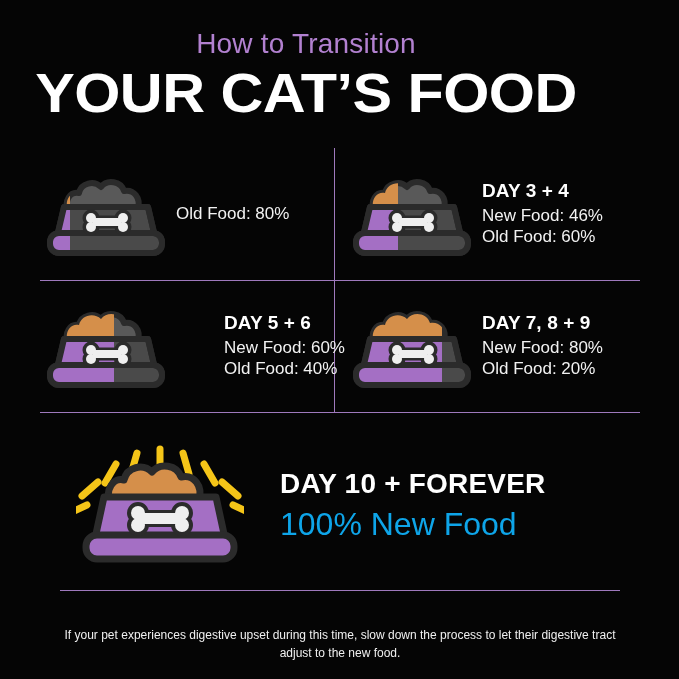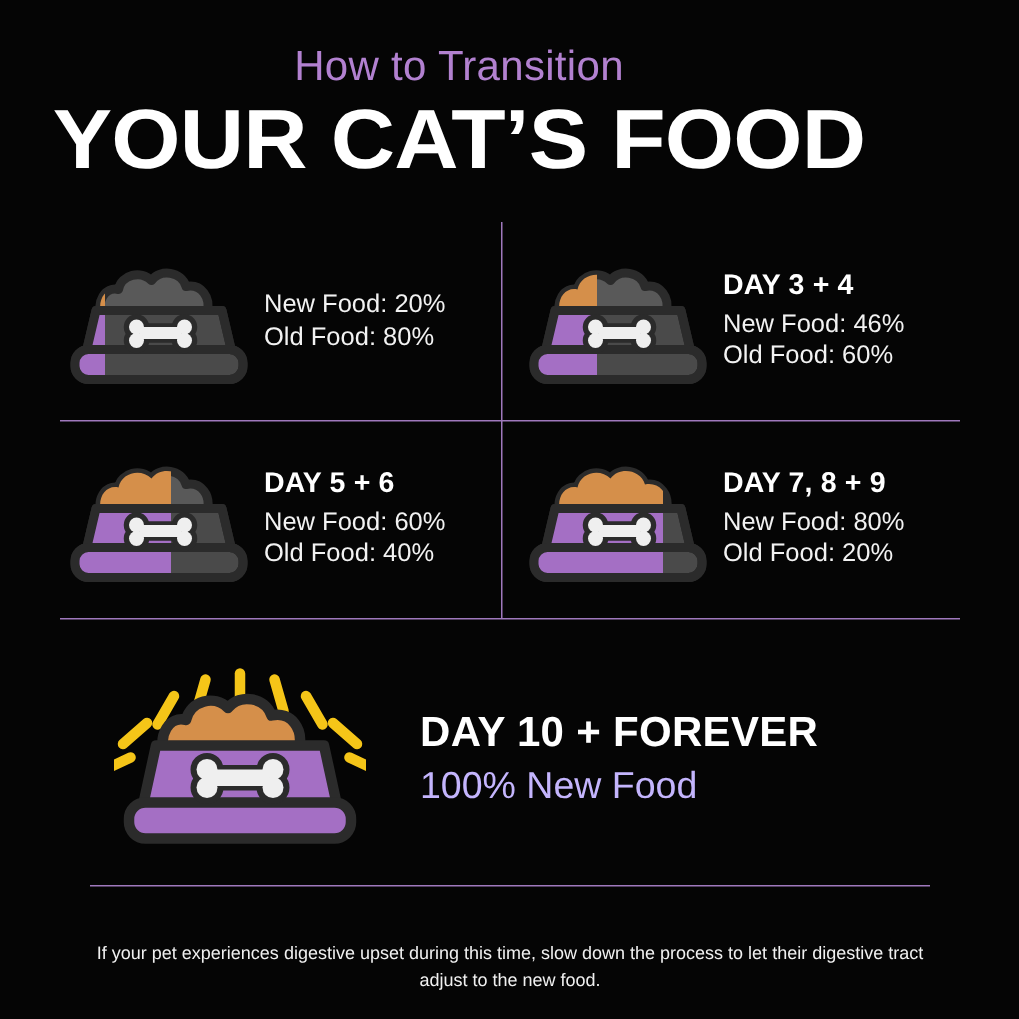--- a/index.html
+++ b/index.html
@@ -58,21 +58,21 @@
   .cell {
     position: absolute;
     width: 294px;
     height: 132px;
     display: flex;
     align-items: center;
     box-sizing: border-box;
   }
   .cell-0 { left: 0;     top: 0;   }
   .cell-1 { left: 306px; top: 0;   }
-  .cell-2 { left: 0;     top: 132px; }
+  .cell-2 { left: 0;     top: 132px; gap: 48px; }
   .cell-3 { left: 306px; top: 132px; justify-content: space-between; }
 
   .bowl-wrap {
     width: 132px;
     flex: 0 0 132px;
     display: flex;
     justify-content: center;
     align-items: center;
   }
   .cell-text {
@@ -140,23 +140,23 @@
   .finale-day {
     font-size: 28px;
     font-weight: 700;
     color: #ffffff;
     letter-spacing: 0.2px;
     line-height: 1.2;
     margin: 0 0 4px 0;
     white-space: nowrap;
   }
   .finale-sub {
-    font-size: 25px;
+    font-size: 32px;
     font-weight: 400;
-    color: #c4b5fd;
+    color: #0ea5e9;
     line-height: 1.2;
     margin: 0;
     white-space: nowrap;
   }
 
   
   .footer {
     position: absolute;
     left: 60px;
     top: 626px;
@@ -237,21 +237,20 @@
           <g stroke="none">
             <rect x="47" y="47" width="28" height="8" fill="#efefef"></rect>
             <circle cx="45" cy="47" r="5" fill="#efefef"></circle>
             <circle cx="45" cy="56" r="5" fill="#efefef"></circle>
             <circle cx="77" cy="47" r="5" fill="#efefef"></circle>
             <circle cx="77" cy="56" r="5" fill="#efefef"></circle>
           </g>
         </svg>
       </div>
       <div class="cell-text">
-        <p class="food-line">New Food: 20%</p>
         <p class="food-line">Old Food: 80%</p>
       </div>
     </div>
 
     <div class="cell cell-1">
       <div class="bowl-wrap">
         <svg class="bowl-svg" width="120" height="86" viewBox="0 0 120 86">
           <defs>
             <clipPath id="clipMound1">
               <path d="M22 40 C18 30 24 20 33 22 C35 12 48 9 55 16 C61 8 75 10 78 20

